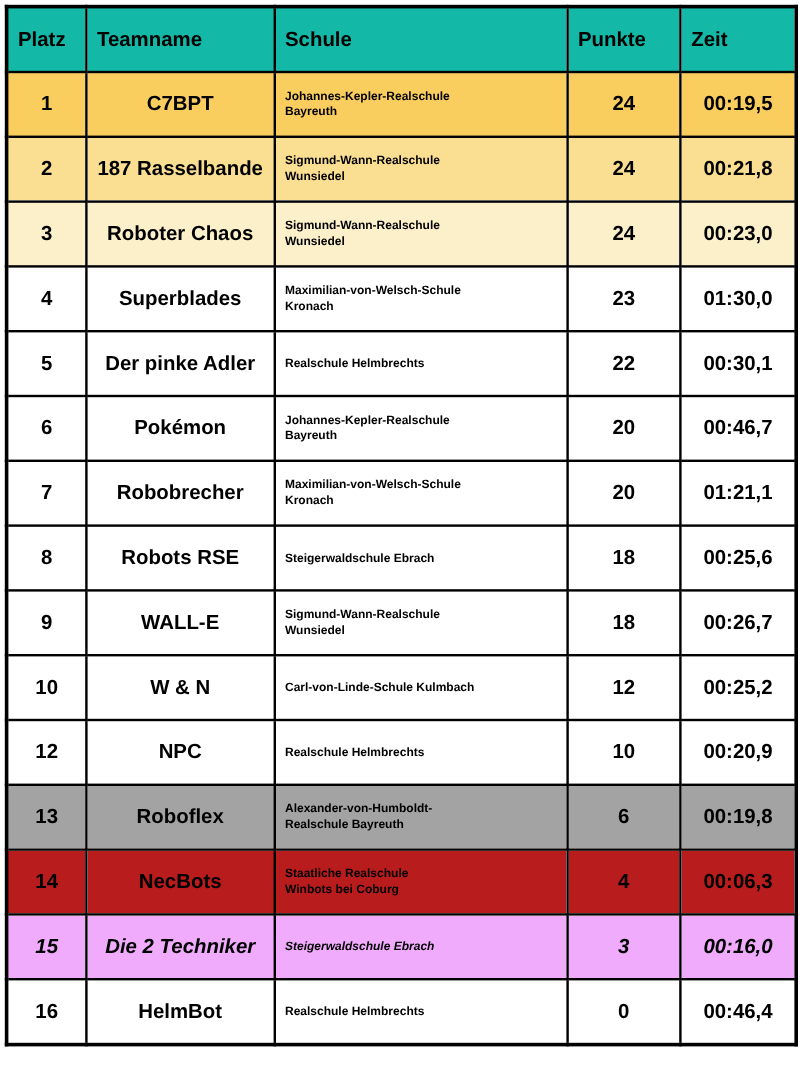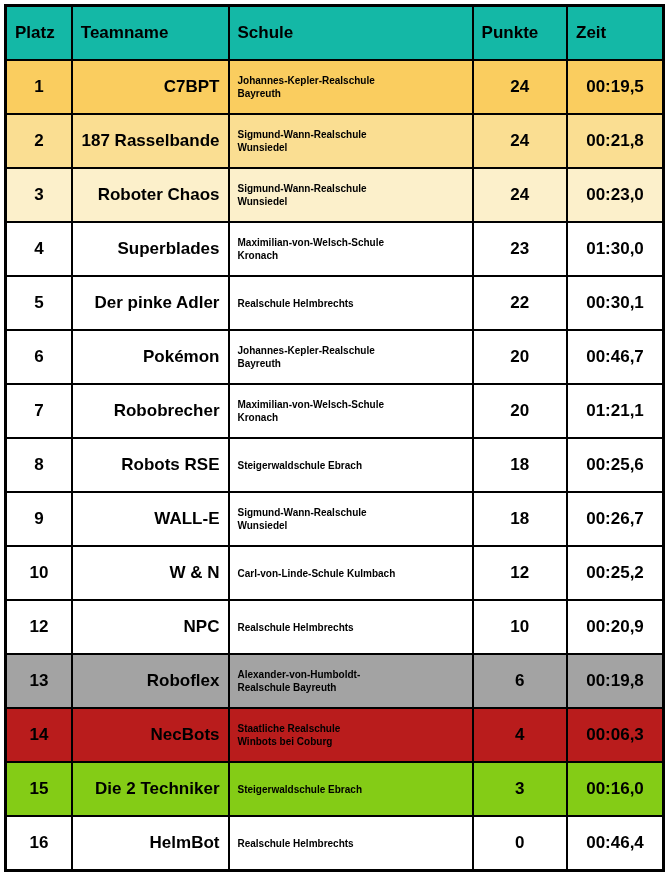--- a/index.html
+++ b/index.html
@@ -35,21 +35,21 @@
   th {
     text-align: left;
     font-size: 17px;
     background: #14b8a6;
   }
   td.platz, td.punkte, td.zeit {
     text-align: center;
     font-size: 17px;
   }
   td.teamname {
-    text-align: right;
+    text-align: center;
     font-size: 17px;
   }
   td.schule {
     text-align: left;
     font-size: 10px;
     line-height: 1.3;
     white-space: pre-line;
   }
 </style>
 </head>
@@ -167,21 +167,21 @@
     <td class="zeit">00:19,8</td>
   </tr>
         <tr style="background: #b91c1c;">
     <td class="platz">14</td>
     <td class="teamname">NecBots</td>
     <td class="schule">Staatliche Realschule
 Winbots bei Coburg</td>
     <td class="punkte">4</td>
     <td class="zeit">00:06,3</td>
   </tr>
-        <tr style="background: #84cc16;">
+        <tr style="background: #f0abfc; font-style: italic;">
     <td class="platz">15</td>
     <td class="teamname">Die 2 Techniker</td>
     <td class="schule">Steigerwaldschule Ebrach</td>
     <td class="punkte">3</td>
     <td class="zeit">00:16,0</td>
   </tr>
         <tr style="background: rgb(255, 255, 255);">
     <td class="platz">16</td>
     <td class="teamname">HelmBot</td>
     <td class="schule">Realschule Helmbrechts</td>

